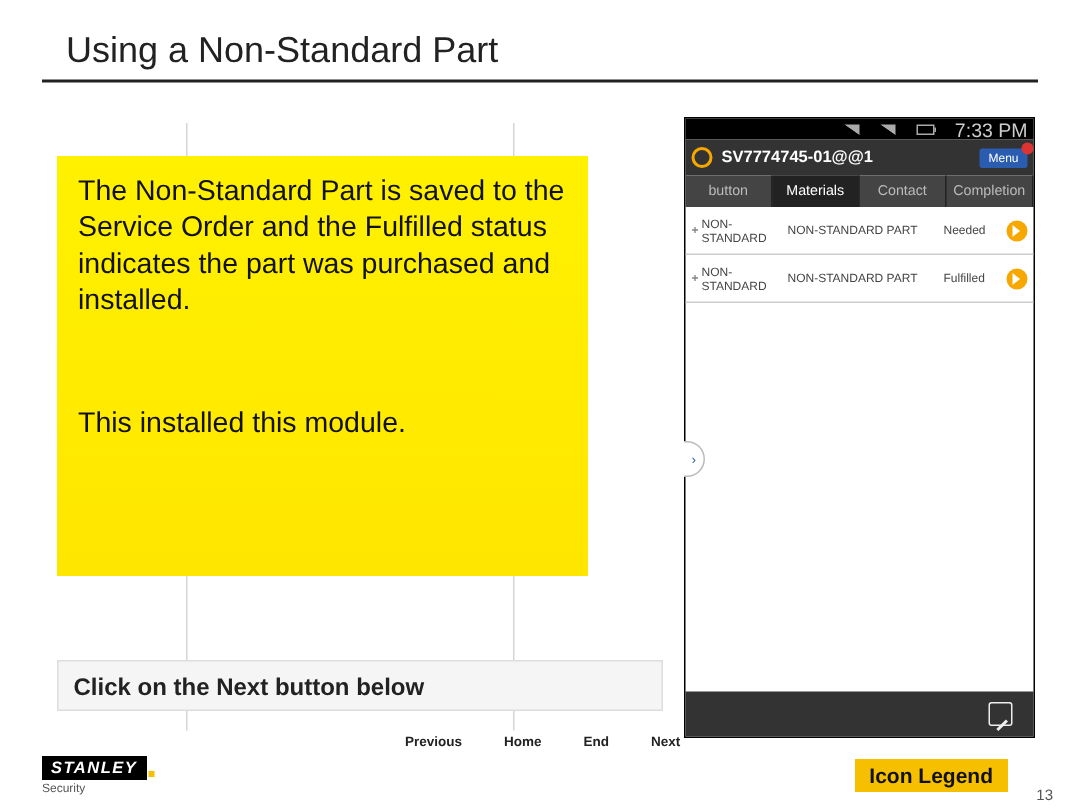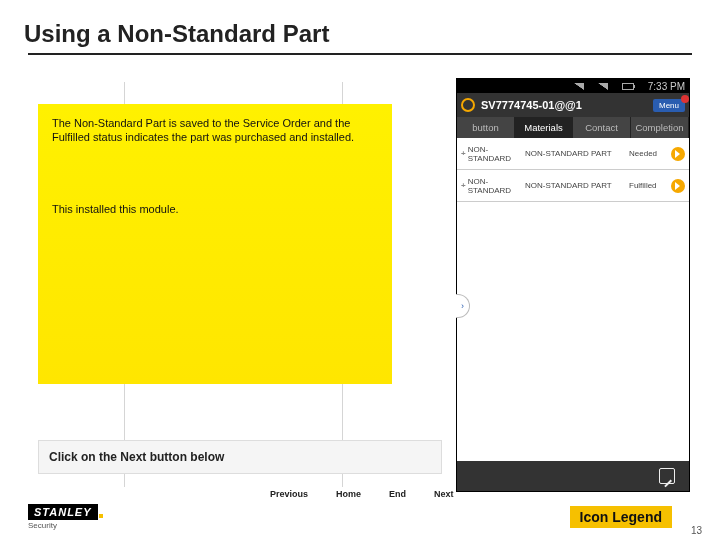--- a/index.html
+++ b/index.html
@@ -1,35 +1,35 @@
 <!DOCTYPE html>
 <html><head>
 <meta charset="utf-8">
 <style>
   * { box-sizing: border-box; margin: 0; padding: 0; }
   html, body { width: 720px; height: 540px; font-family: Arial, sans-serif; background: #fff; overflow: hidden; }
   .slide { position: relative; width: 720px; height: 540px; }
-  .title { position: absolute; left: 24px; top: 20px; font-size: 24px; font-weight: 700; color: #222; }
+  .title { position: absolute; left: 44px; top: 20px; font-size: 24px; font-weight: 400; color: #222; }
   .title-rule { position: absolute; left: 28px; top: 53px; width: 664px; height: 0; border-top: 2px solid #222; }
 
   .left-col { position: absolute; left: 32px; top: 82px; width: 410px; height: 405px; }
   .vline { position: absolute; top: 0; bottom: 0; width: 1px; background: #888; opacity: .35; }
   .vl1 { left: 92px; } .vl2 { left: 310px; }
 
-  .yellow-box { position: absolute; left: 6px; top: 22px; width: 354px; height: 280px; background: linear-gradient(#fff100, #ffe600); padding: 12px 14px; font-size: 11px; line-height: 1.28; color: #111; }
+  .yellow-box { position: absolute; left: 6px; top: 22px; width: 354px; height: 280px; background: linear-gradient(#fff100, #ffe600); padding: 12px 14px; font-size: 19px; line-height: 1.28; color: #111; }
   .yellow-box p + p { margin-top: 58px; }
 
-  .hint-box { position: absolute; left: 6px; top: 358px; width: 404px; height: 34px; background: #f5f5f5; border: 1px solid #ddd; padding: 9px 10px; font-size: 12px; font-weight: bold; color: #222; }
+  .hint-box { position: absolute; left: 6px; top: 358px; width: 404px; height: 34px; background: #f5f5f5; border: 1px solid #ddd; padding: 9px 10px; font-size: 16px; font-weight: bold; color: #222; }
 
   .nav { position: absolute; left: 270px; top: 489px; display: flex; gap: 28px; font-size: 9px; font-weight: bold; color: #222; }
   .nav > div { cursor: pointer; }
 
   
   .phone { position: absolute; left: 456px; top: 78px; width: 234px; height: 414px; background: #fff; border: 1px solid #000; }
-  .statusbar { height: 14px; background: #000; color: #ccc; display: flex; justify-content: flex-end; align-items: center; padding: 0 4px; gap: 14px; font-size: 10px; }
+  .statusbar { height: 14px; background: #000; color: #ccc; display: flex; justify-content: flex-end; align-items: center; padding: 0 4px; gap: 14px; font-size: 13px; }
   .statusbar .sig { width: 10px; height: 7px; background: linear-gradient(to top right, transparent 48%, #aaa 52%); }
   .statusbar .batt { width: 12px; height: 7px; border: 1px solid #aaa; position: relative; }
   .statusbar .batt::after { content:""; position:absolute; right:-2px; top:1px; width:1px; height:3px; background:#aaa; }
   .svbar { height: 22px; background: #333; display: flex; align-items: center; padding: 12px 4px; gap: 6px; }
   .svbar .gear { width: 14px; height: 14px; border: 2px solid #f6a800; border-radius: 50%; }
   .svbar .svid { flex: 1; color: #fff; font-size: 11px; font-weight: bold; }
   .svbar .menu { background: #2a5db0; color: #fff; font-size: 8px; padding: 2px 6px; border-radius: 2px; position: relative; }
   .svbar .menu .dot { position: absolute; right: -4px; top: -4px; width: 8px; height: 8px; background: #d33; border-radius: 50%; }
   .tabs { display: flex; height: 21px; background: #444; }
   .tabs > div { flex: 1; text-align: center; font-size: 9.5px; color: #bbb; line-height: 21px; border-right: 1px solid #222; }

